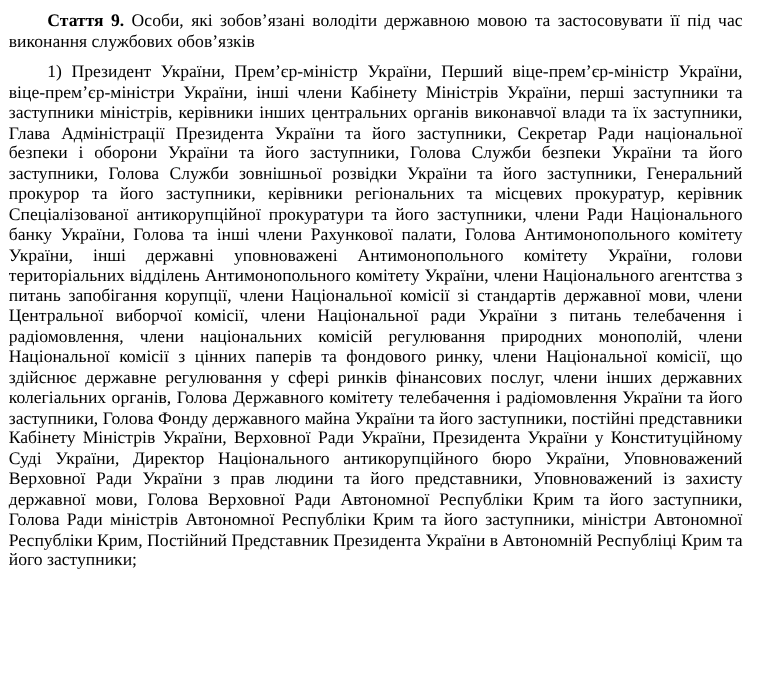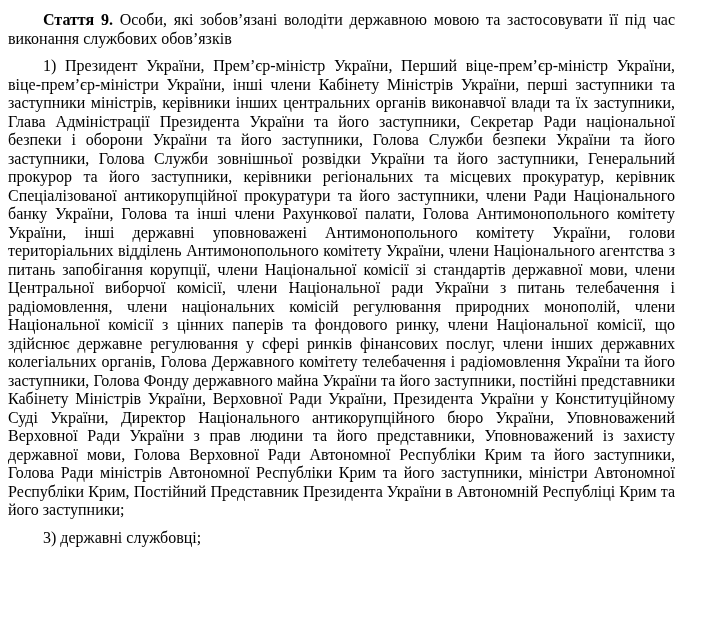--- a/index.html
+++ b/index.html
@@ -31,14 +31,13 @@
 </head>
 <body>
 
 <div class="document-page">
   <p><span class="article-number">Стаття 9.</span><span> Особи, які зобов’язані володіти державною мовою та застосовувати її під час виконання службових обов’язків</span></p>
 
 
   <p>1) Президент України, Прем’єр-міністр України, Перший віце-прем’єр-міністр України, віце-прем’єр-міністри України, інші члени Кабінету Міністрів України, перші заступники та заступники міністрів, керівники інших центральних органів виконавчої влади та їх заступники, Глава Адміністрації Президента України та його заступники, Секретар Ради національної безпеки і оборони України та його заступники, Голова Служби безпеки України та його заступники, Голова Служби зовнішньої розвідки України та його заступники, Генеральний прокурор та його заступники, керівники регіональних та місцевих прокуратур, керівник Спеціалізованої антикорупційної прокуратури та його заступники, члени Ради Національного банку України, Голова та інші члени Рахункової палати, Голова Антимонопольного комітету України, інші державні уповноважені Антимонопольного комітету України, голови територіальних відділень Антимонопольного комітету України, члени Національного агентства з питань запобігання корупції, члени Національної комісії зі стандартів державної мови, члени Центральної виборчої комісії, члени Національної ради України з питань телебачення і радіомовлення, члени національних комісій регулювання природних монополій, члени Національної комісії з цінних паперів та фондового ринку, члени Національної комісії, що здійснює державне регулювання у сфері ринків фінансових послуг, члени інших державних колегіальних органів, Голова Державного комітету телебачення і радіомовлення України та його заступники, Голова Фонду державного майна України та його заступники, постійні представники Кабінету Міністрів України, Верховної Ради України, Президента України у Конституційному Суді України, Директор Національного антикорупційного бюро України, Уповноважений Верховної Ради України з прав людини та його представники, Уповноважений із захисту державної мови, Голова Верховної Ради Автономної Республіки Крим та його заступники, Голова Ради міністрів Автономної Республіки Крим та його заступники, міністри Автономної Республіки Крим, Постійний Представник Президента України в Автономній Республіці Крим та його заступники;</p>
 
 
-  <p>3) державні службовці;</p>
 </div>
 
 </body></html>

